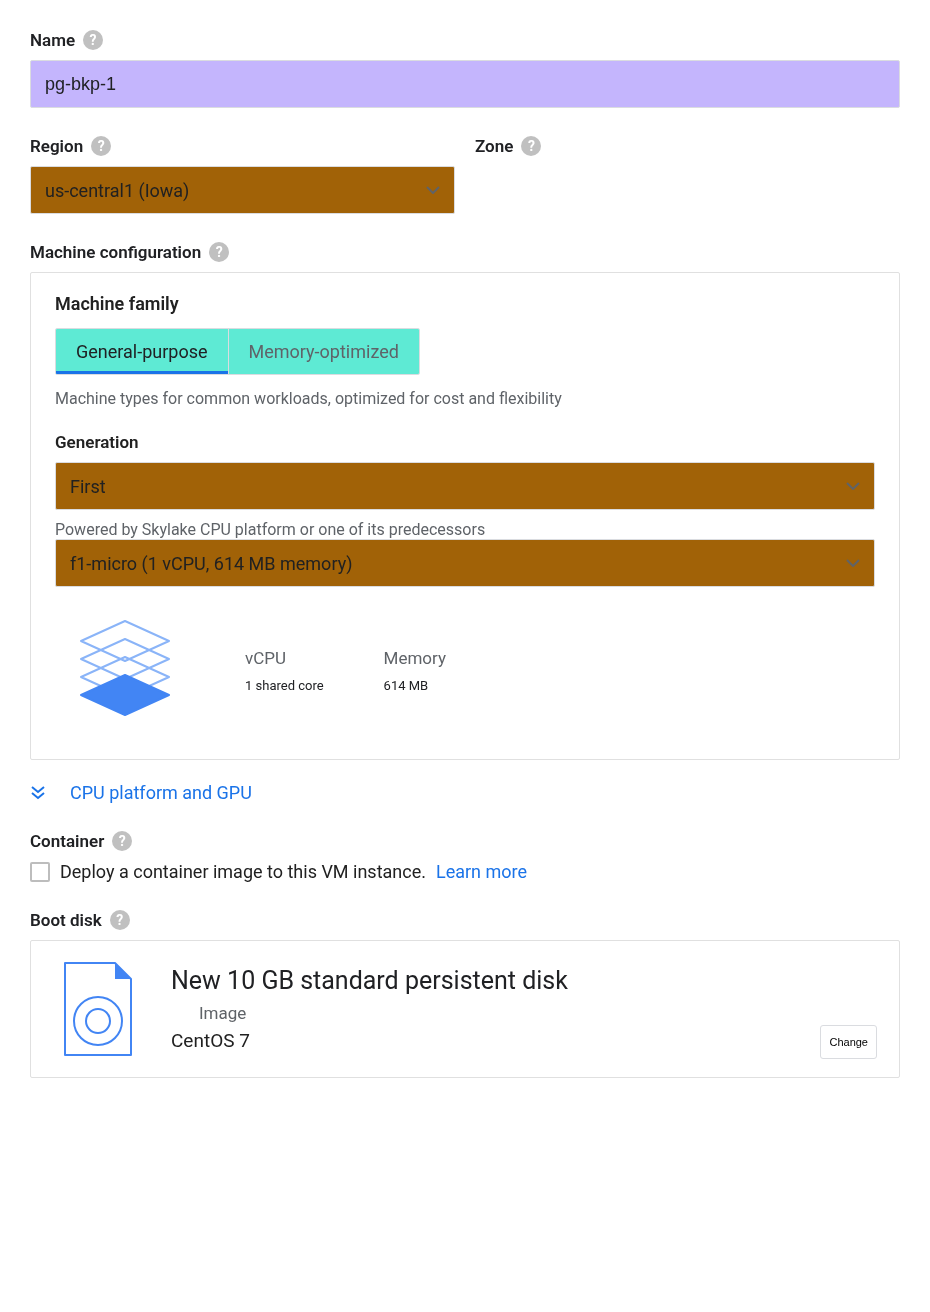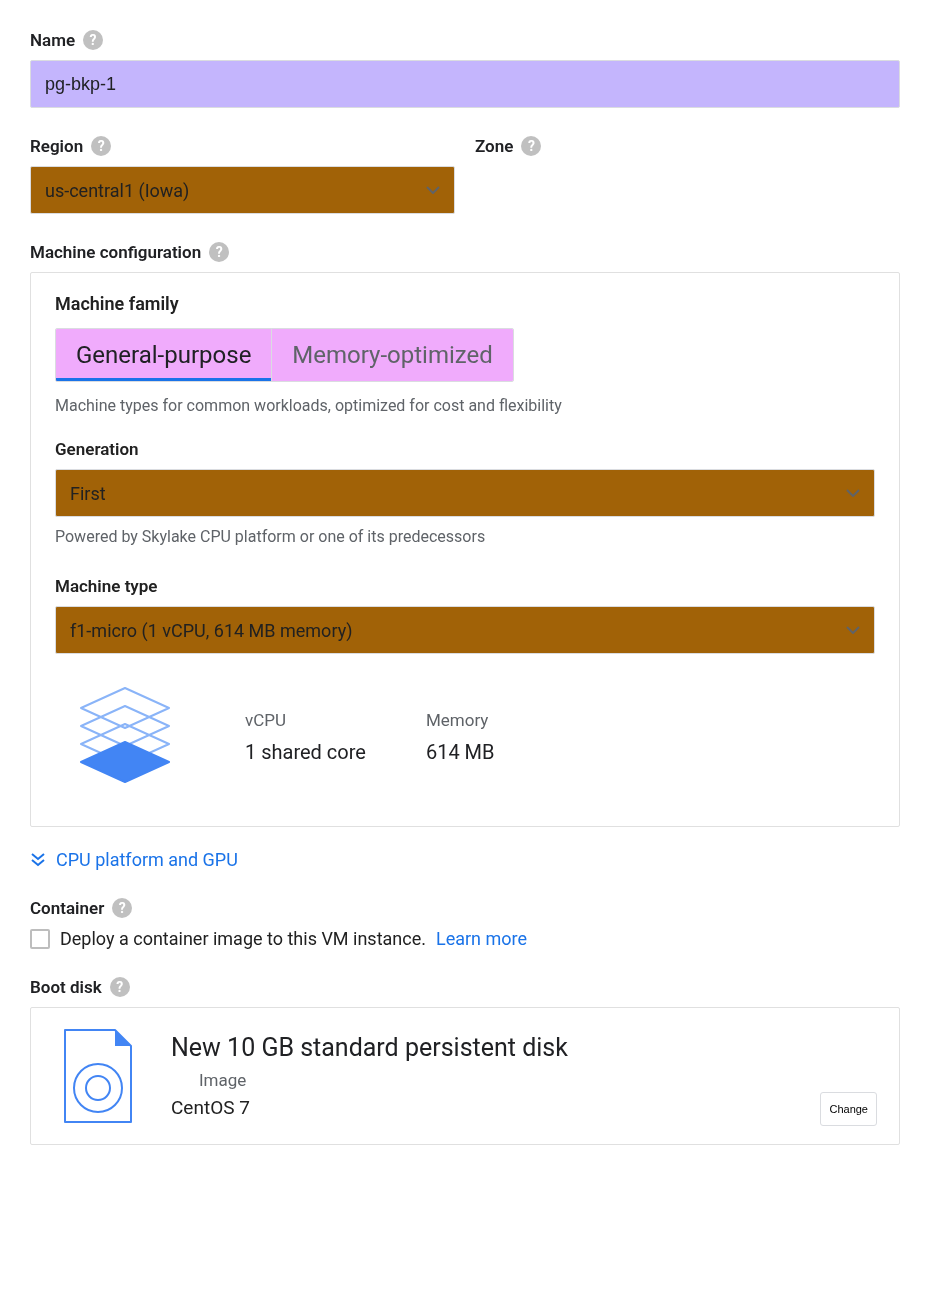--- a/index.html
+++ b/index.html
@@ -101,25 +101,25 @@
   
   .tabbar{
     display:inline-flex;
     border:1px solid var(--border);
     border-radius:2px;
     overflow:hidden;
     margin-bottom:14px;
   }
   .tab{
     padding:12px 20px;
-    font-size:24px;
+    font-size:18px;
     color:var(--muted);
     cursor:pointer;
     border-right:1px solid var(--border);
-    background:#f0abfc;
+    background:#5eead4;
   }
   .tab:last-child{border-right:none;}
   .tab.active{
     color:#202124;
     box-shadow:inset 0 -3px 0 0 var(--tab-blue);
   }
 
   .hint{
     color:var(--muted);
     font-size:16px;
@@ -134,25 +134,25 @@
 
   
   .specs{
     display:flex;
     align-items:center;
     gap:60px;
     padding:28px 10px 10px 10px;
   }
   .spec-icon{width:120px;height:110px;}
   .spec-col .spec-title{color:var(--muted);font-size:17px;margin-bottom:10px;}
-  .spec-col .spec-value{font-size:20px;color:#202124;}
+  .spec-col .spec-value{font-size:13px;color:#202124;}
 
   
   .expand-link{
-    display:flex;align-items:center;gap:10px;
+    display:flex;align-items:center;gap:24px;
     color:var(--blue-link);
     font-size:18px;
     margin-top:22px;
     cursor:pointer;
   }
   .expand-link svg{display:block;}
 
   
   .checkbox-row{
     display:flex;align-items:center;gap:10px;
@@ -246,21 +246,20 @@
     <div class="select">
       <span>First</span>
       <span class="caret">
         <svg width="14" height="8" viewBox="0 0 14 8">
             <path d="M1 1l6 6 6-6" fill="none" stroke="#5f6368" stroke-width="2"></path>
           </svg>
       </span>
     </div>
     <div class="hint" style="margin-top:10px;">Powered by Skylake CPU platform or one of its predecessors</div>
 
-    <div class="sub-label" style="margin-top:30px;">Machine type</div>
     <div class="select">
       <span>f1-micro (1 vCPU, 614 MB memory)</span>
       <span class="caret">
         <svg width="14" height="8" viewBox="0 0 14 8">
             <path d="M1 1l6 6 6-6" fill="none" stroke="#5f6368" stroke-width="2"></path>
           </svg>
       </span>
     </div>
 
     <div class="specs">

